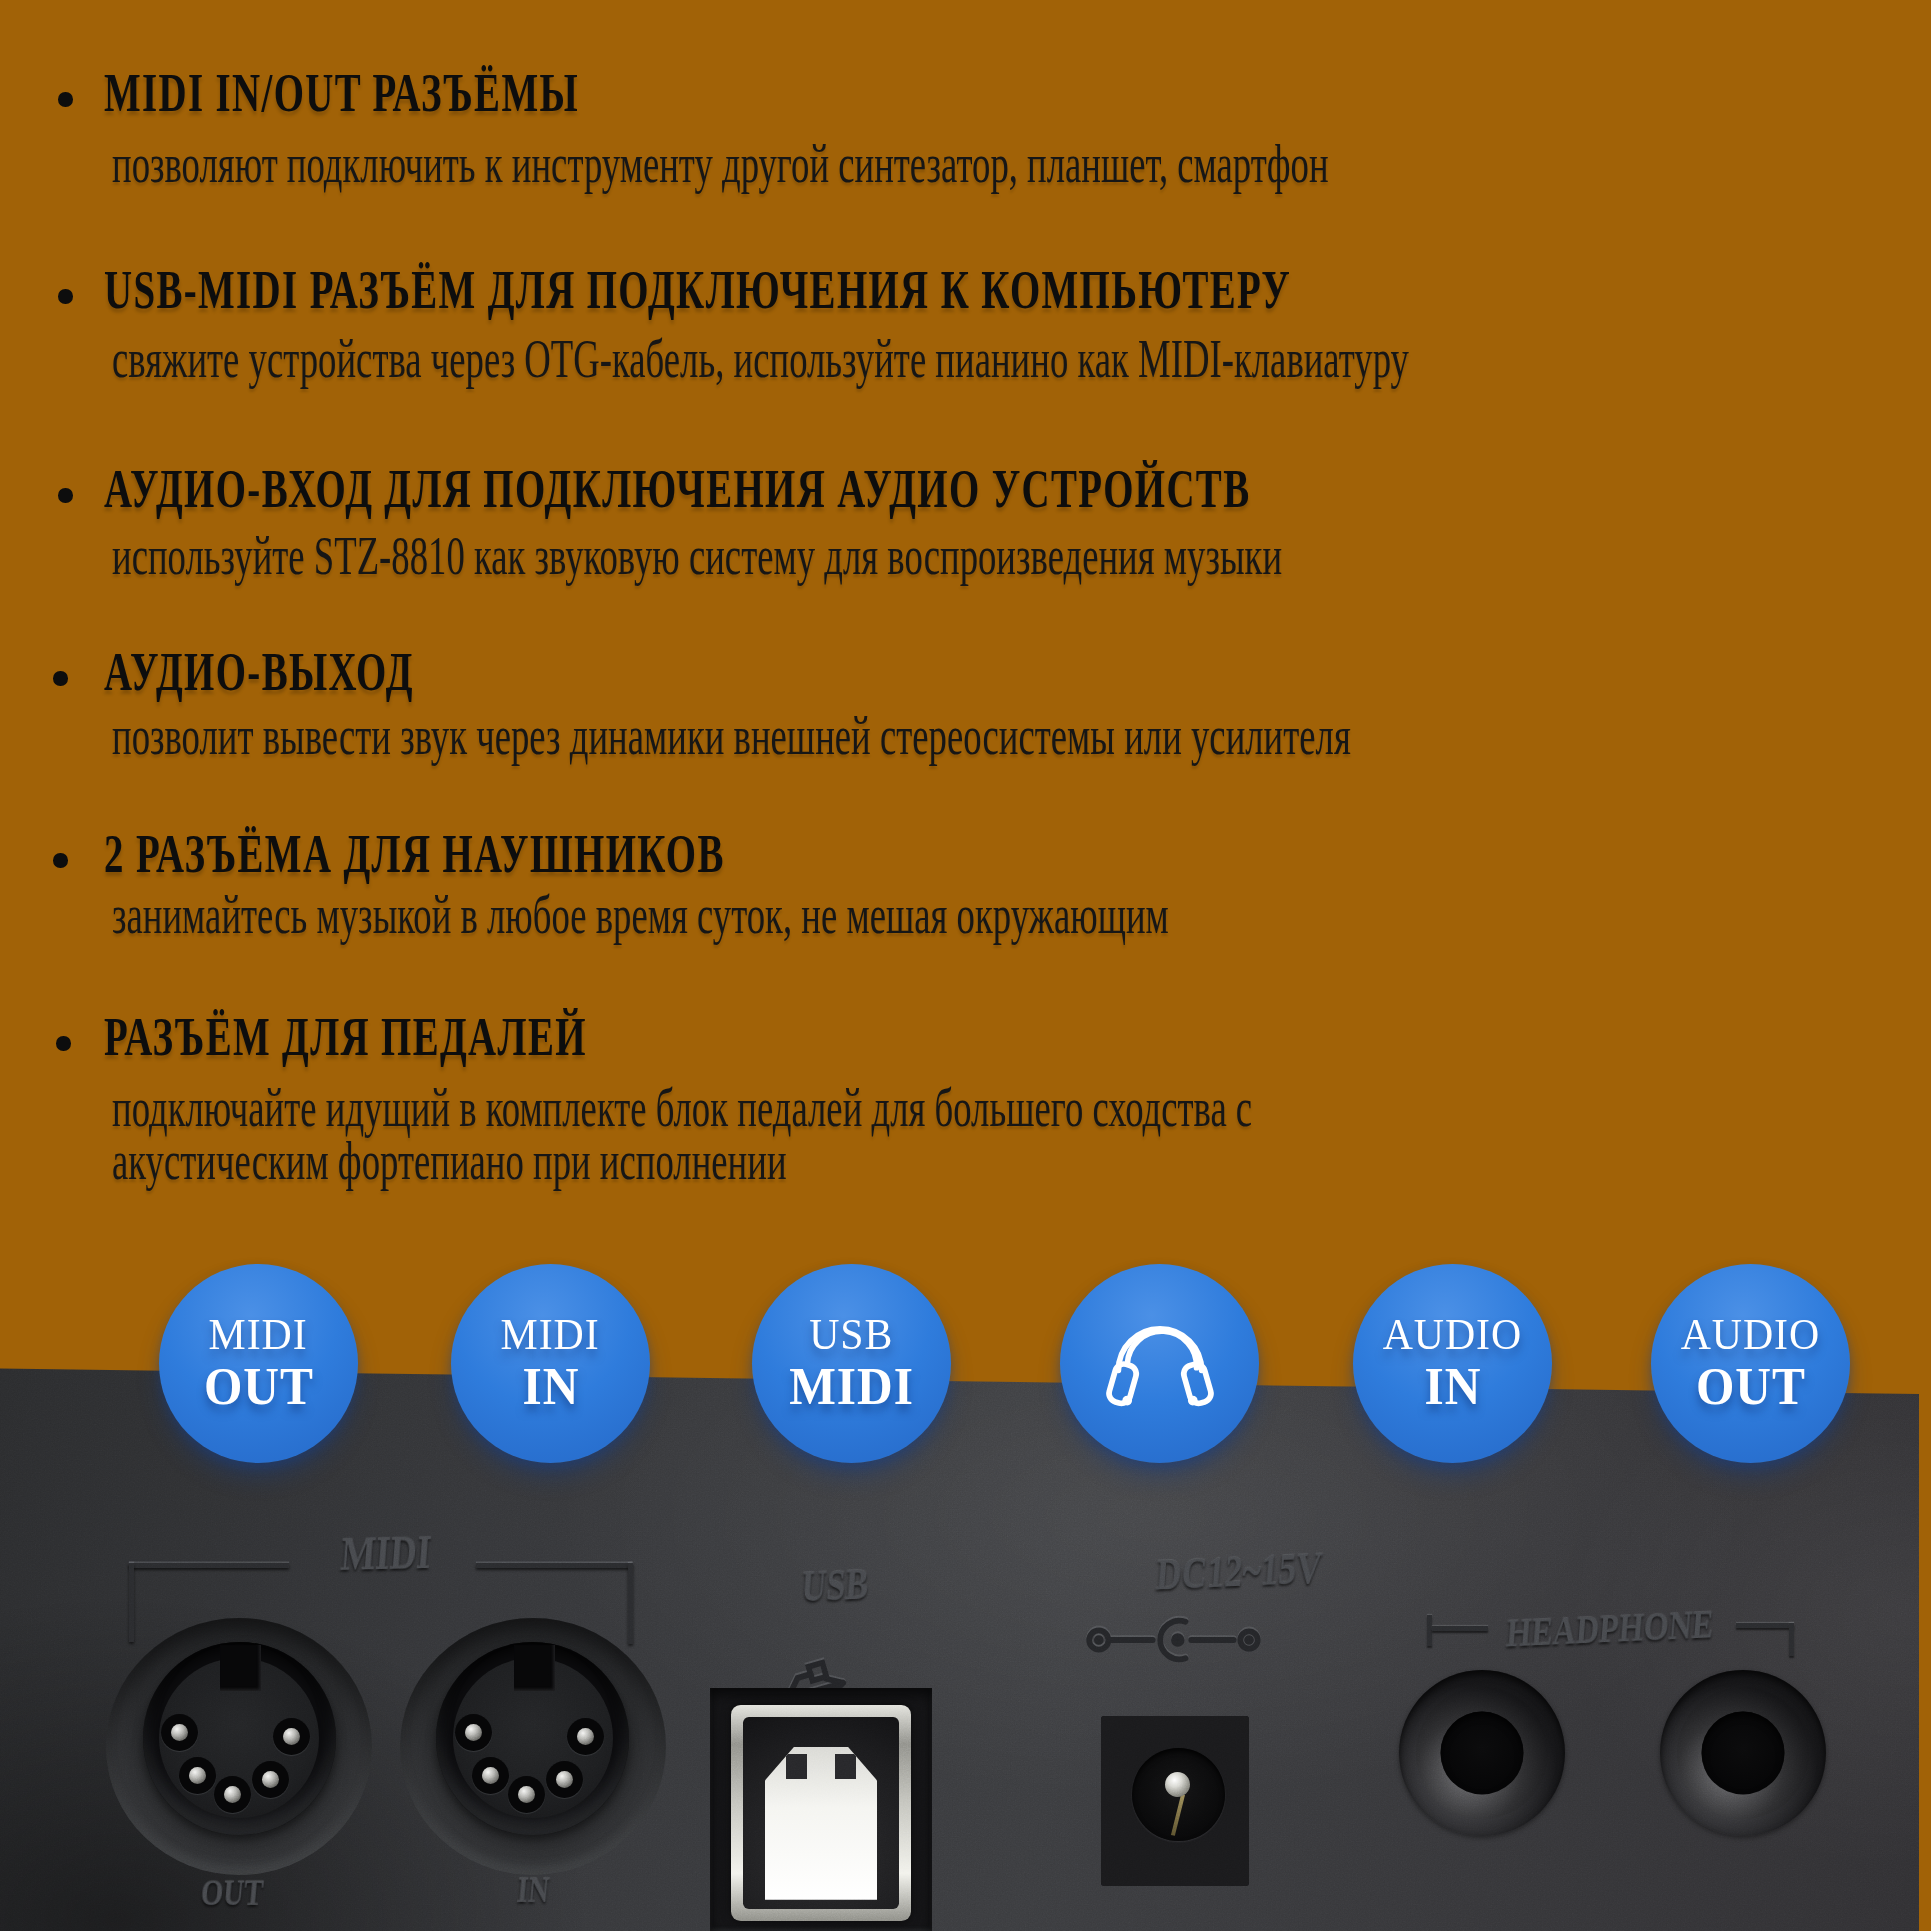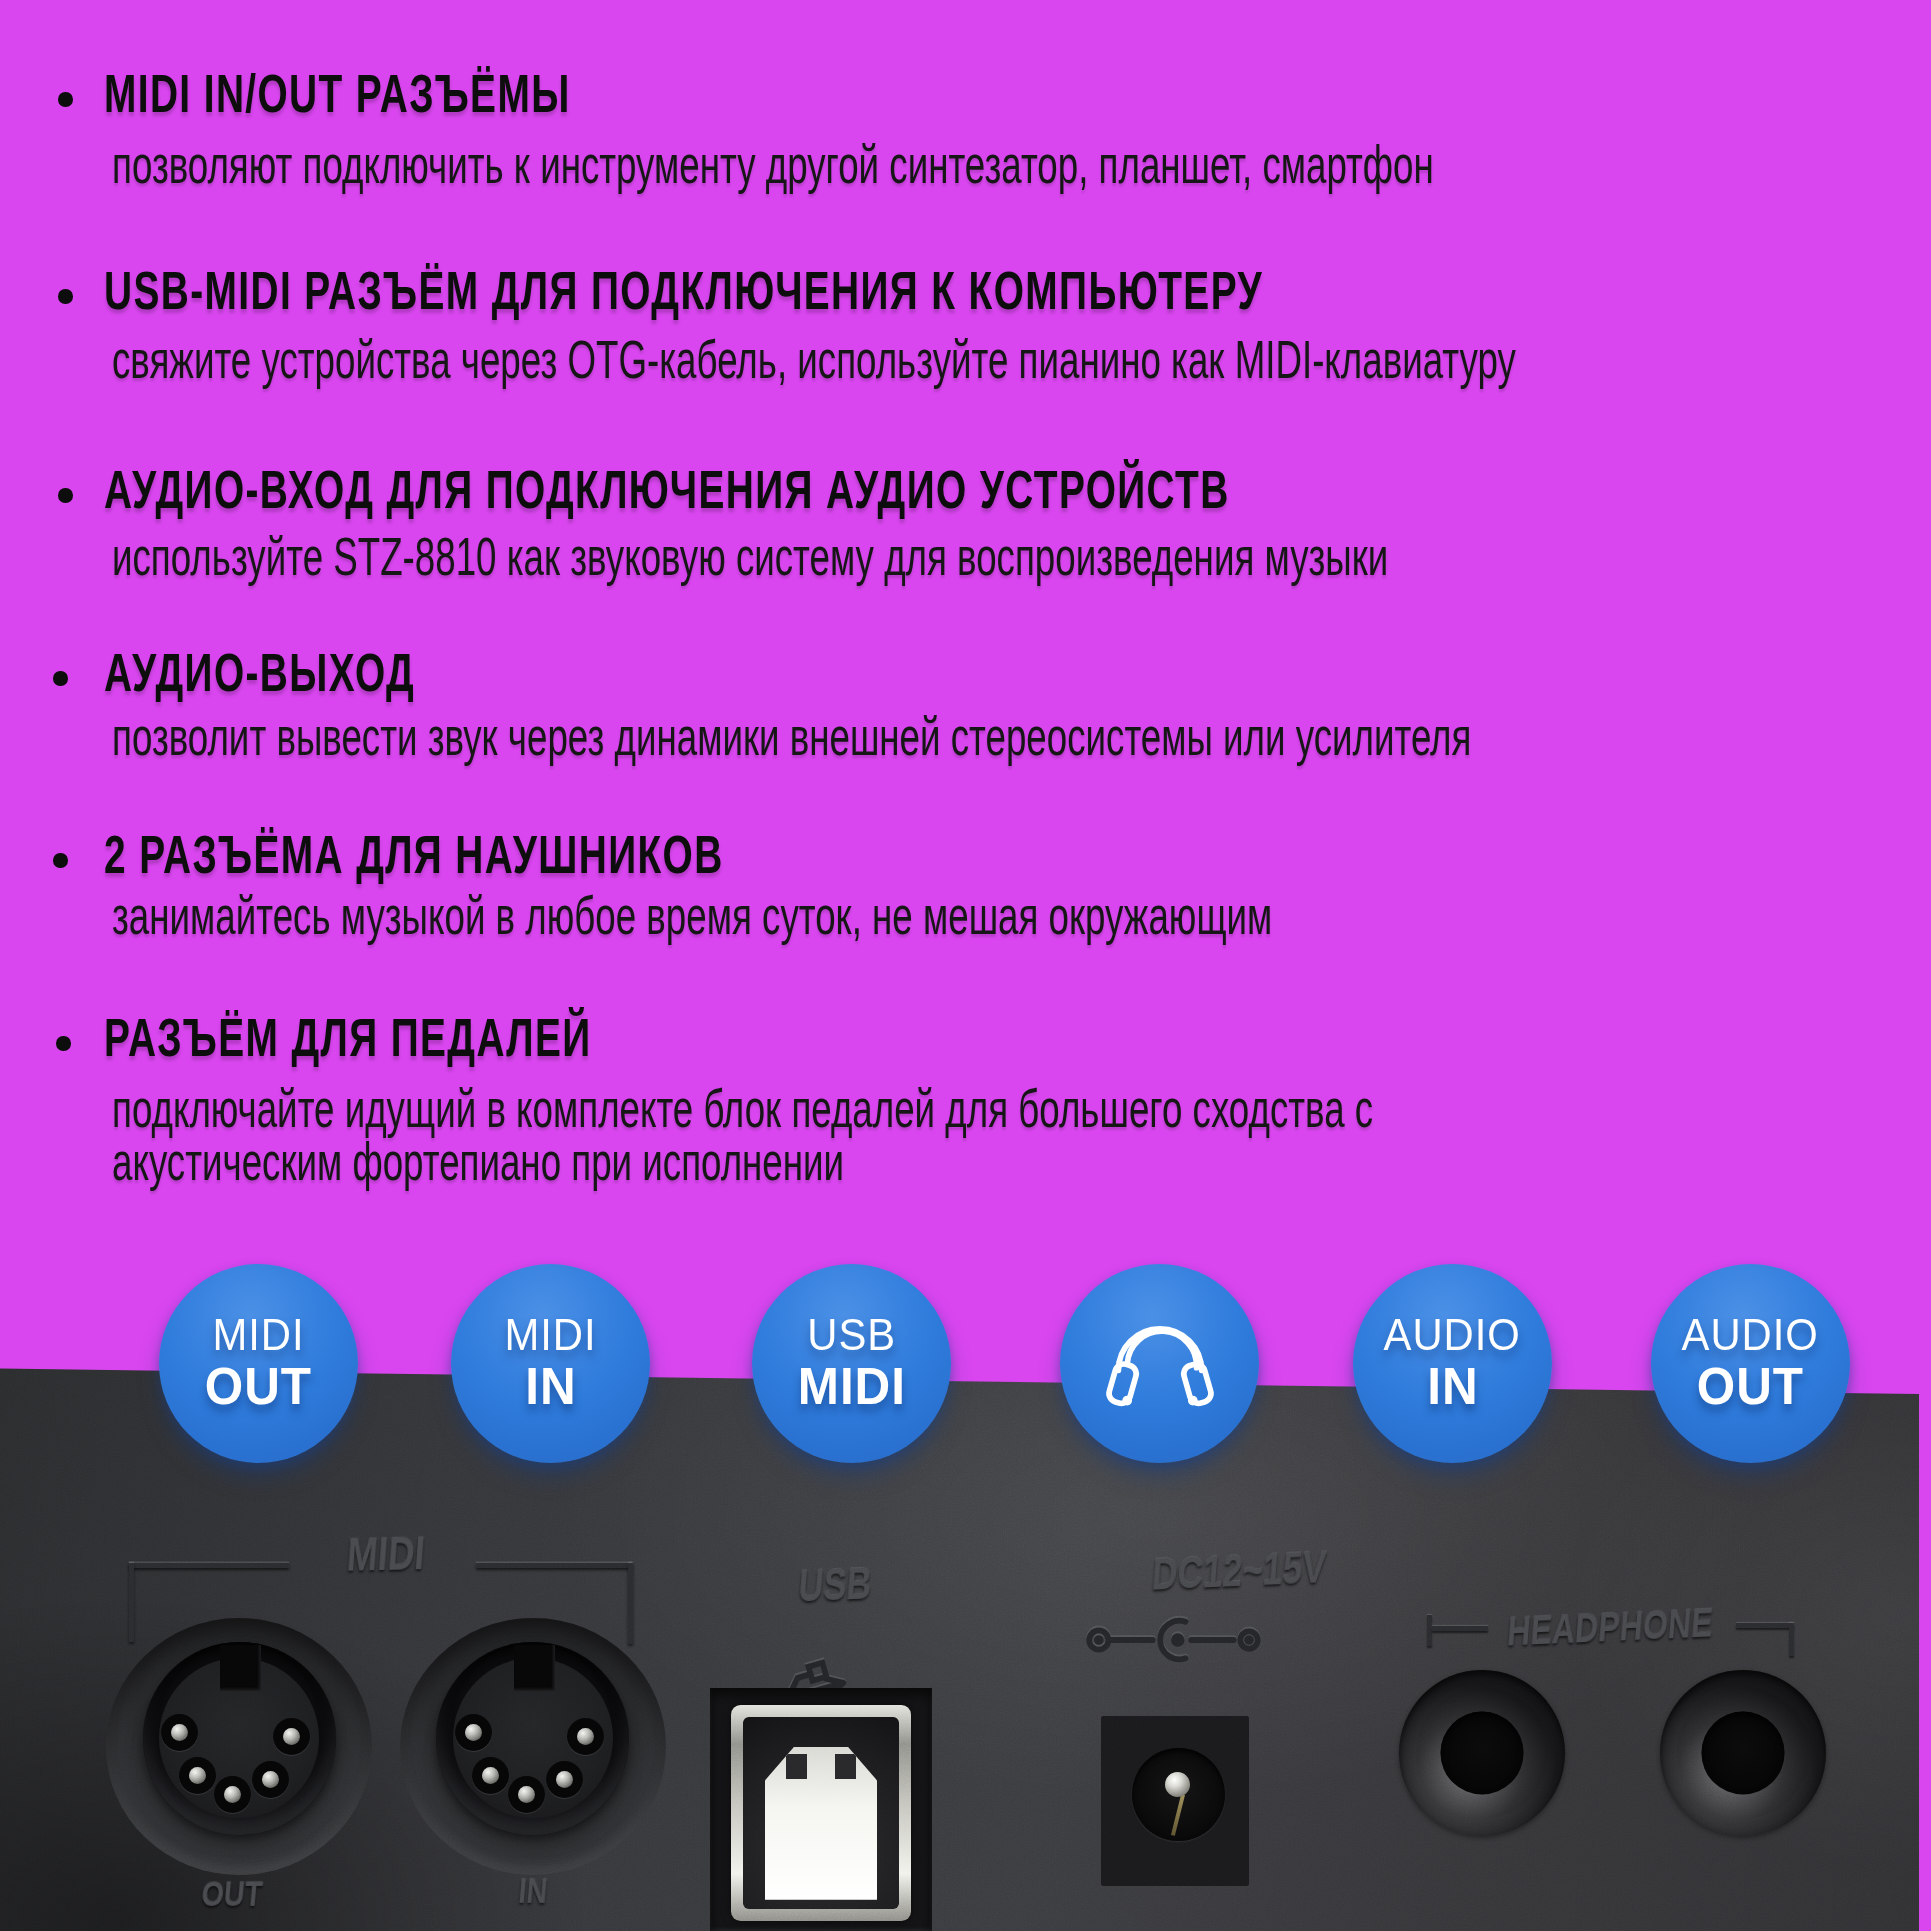--- a/index.html
+++ b/index.html
@@ -1,17 +1,17 @@
 <!DOCTYPE html>
 <html><head>
 <meta charset="utf-8">
 <style>
   html,body{margin:0;padding:0;background:#ffffff;}
-  .page{position:relative;width:1931px;height:1931px;background:#d946ef;overflow:hidden;
-        font-family:Liberation Sans, sans-serif;text-align:center;}
+  .page{position:relative;width:1931px;height:1931px;background:#a16207;overflow:hidden;
+        font-family:Liberation Serif, serif;text-align:center;}
 
   
   .feature-title{position:absolute;left:104px;white-space:nowrap;
     font-weight:700;font-size:54px;line-height:1.15;color:#0d0d0d;letter-spacing:1.9px;
     transform:scaleX(0.72);transform-origin:0 0;
     text-shadow:0 3.9px 3.9px rgba(0,0,0,0.18);}
   .feature-line{position:absolute;left:112px;white-space:nowrap;
     font-weight:400;font-size:54px;line-height:1.1;color:#161616;
     transform:scaleX(0.68);transform-origin:0 0;
     text-shadow:0 2.9px 2.9px rgba(0,0,0,0.15);}

